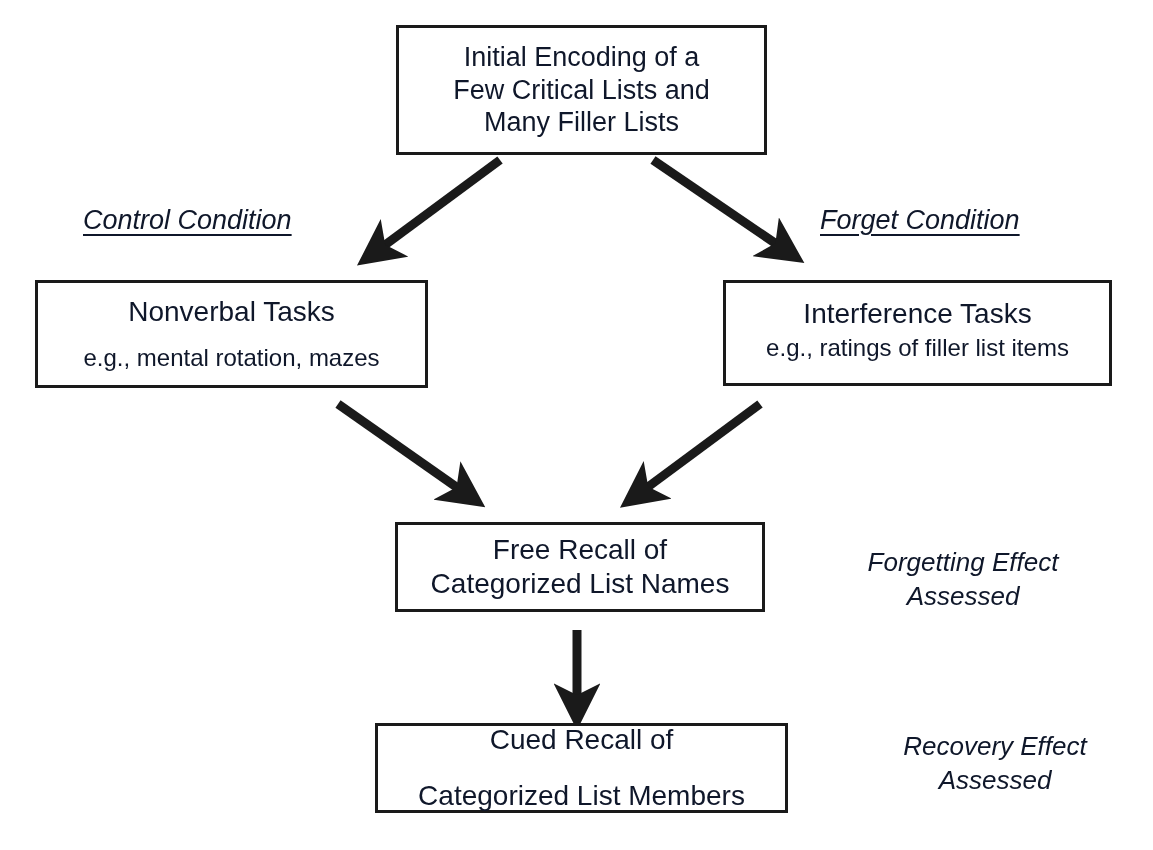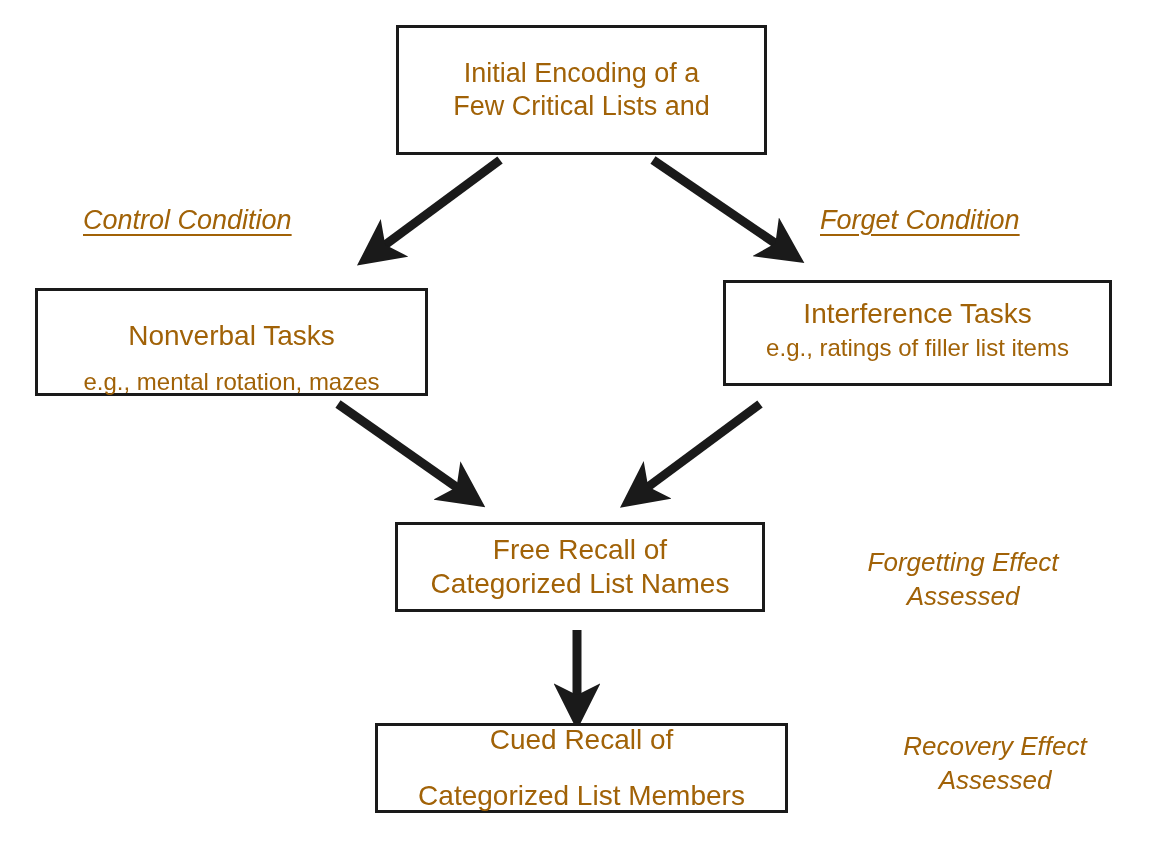--- a/index.html
+++ b/index.html
@@ -7,21 +7,21 @@
     padding: 0;
     background: #ffffff;
   }
   #canvas {
     position: relative;
     width: 1153px;
     height: 850px;
     background: #ffffff;
     overflow: hidden;
     font-family: "Liberation Sans", sans-serif;
-    color: #a16207;
+    color: #0f172a;
   }
   .box {
     position: absolute;
     box-sizing: border-box;
     border: 3px solid #1a1a1a;
     background: #ffffff;
     display: flex;
     flex-direction: column;
     align-items: center;
     justify-content: center;
@@ -38,23 +38,23 @@
     text-align: right;
   }
 
   
   #box-initial-encoding {
     left: 396px; top: 25px; width: 371px; height: 130px;
   }
   #box-initial-encoding .line-main { font-size: 27px; }
 
   #box-nonverbal {
-    left: 35px; top: 288px; width: 393px; height: 108px;
+    left: 35px; top: 280px; width: 393px; height: 108px;
     justify-content: flex-start;
-    padding-top: 28px;
+    padding-top: 12px;
   }
   #box-nonverbal .line-sub { margin-top: 14px; }
 
   #box-interference {
     left: 723px; top: 280px; width: 389px; height: 106px;
     justify-content: flex-start;
     padding-top: 14px;
   }
   #box-interference .line-sub { margin-top: 2px; }
 
@@ -117,20 +117,21 @@
     <line x1="338" y1="404" x2="472" y2="498" stroke="#1a1a1a" stroke-width="9" marker-end="url(#ah)"></line>
 
     <line x1="760" y1="404" x2="633" y2="498" stroke="#1a1a1a" stroke-width="9" marker-end="url(#ah)"></line>
 
     <line x1="577" y1="630" x2="577" y2="714" stroke="#1a1a1a" stroke-width="9" marker-end="url(#ah)"></line>
   </svg>
 
   <div class="box" id="box-initial-encoding">
     <span class="line-main">Initial Encoding of a</span>
     <span class="line-main">Few Critical Lists and</span>
+    <span class="line-main">Many Filler Lists</span>
   </div>
 
   <div class="condition-label" id="label-control-condition">Control Condition</div>
 
   <div class="condition-label" id="label-forget-condition">Forget Condition</div>
 
   <div class="box" id="box-nonverbal">
     <span class="line-main">Nonverbal Tasks</span>
     <span class="line-sub">e.g., mental rotation, mazes</span>
   </div>

